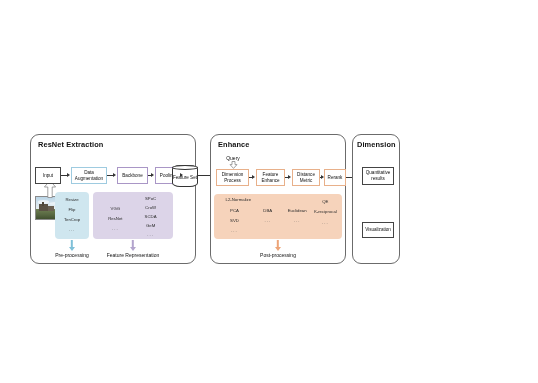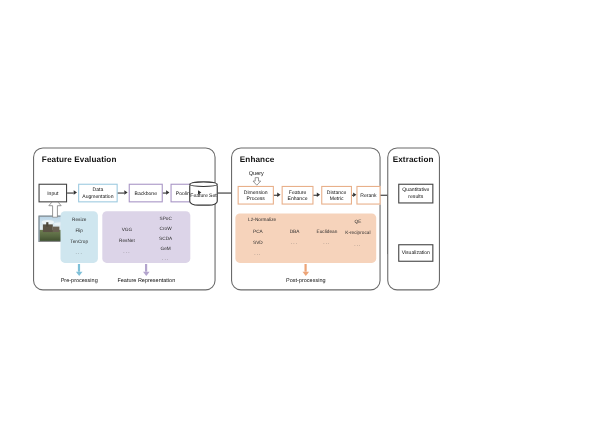--- a/index.html
+++ b/index.html
@@ -118,21 +118,21 @@
     background:#4e4639;}
   .photo .tree{position:absolute;right:8%;bottom:34%;width:16%;height:26%;
     background:#3f5330;border-radius:45% 45% 30% 30%;}
 </style>
 </head>
 <body>
 
 <div class="stage">
 
   <div class="panel" id="panel-feature"></div>
-  <div class="panel-title" style="left:38px;top:140px;">Feature Evaluation</div>
+  <div class="panel-title" style="left:38px;top:140px;">ResNet Extraction</div>
 
   <div class="photo" style="left:35px;top:196px;width:30px;height:24px;">
     <div class="sky"></div>
     <div class="cloud1"></div>
     <div class="cloud2"></div>
     <div class="ground"></div>
     <div class="bld"></div>
     <div class="bld2"></div>
     <div class="tower"></div>
     <div class="tree"></div>
@@ -268,21 +268,21 @@
     <div class="m dots" style="left:87%;top:26px;">...</div>
   </div>
 
   <div class="fatarrow orange" style="left:270px;top:240px;width:16px;height:11px;">
     <div class="stem"></div>
       <div class="head"></div>
   </div>
   <div class="caption" style="left:278px;top:252px;">Post-processing</div>
 
   <div class="panel" id="panel-evaluation"></div>
-  <div class="panel-title" style="left:357px;top:140px;">Extraction</div>
+  <div class="panel-title" style="left:357px;top:140px;">Dimension</div>
 
   <div class="nbox grey" style="left:362px;top:167px;width:32px;height:18px;">
     <span>Quantitative results</span>
   </div>
 
   <div class="nbox grey" style="left:362px;top:222px;width:32px;height:16px;">
     <span>Visualization</span>
   </div>
 
 </div>

